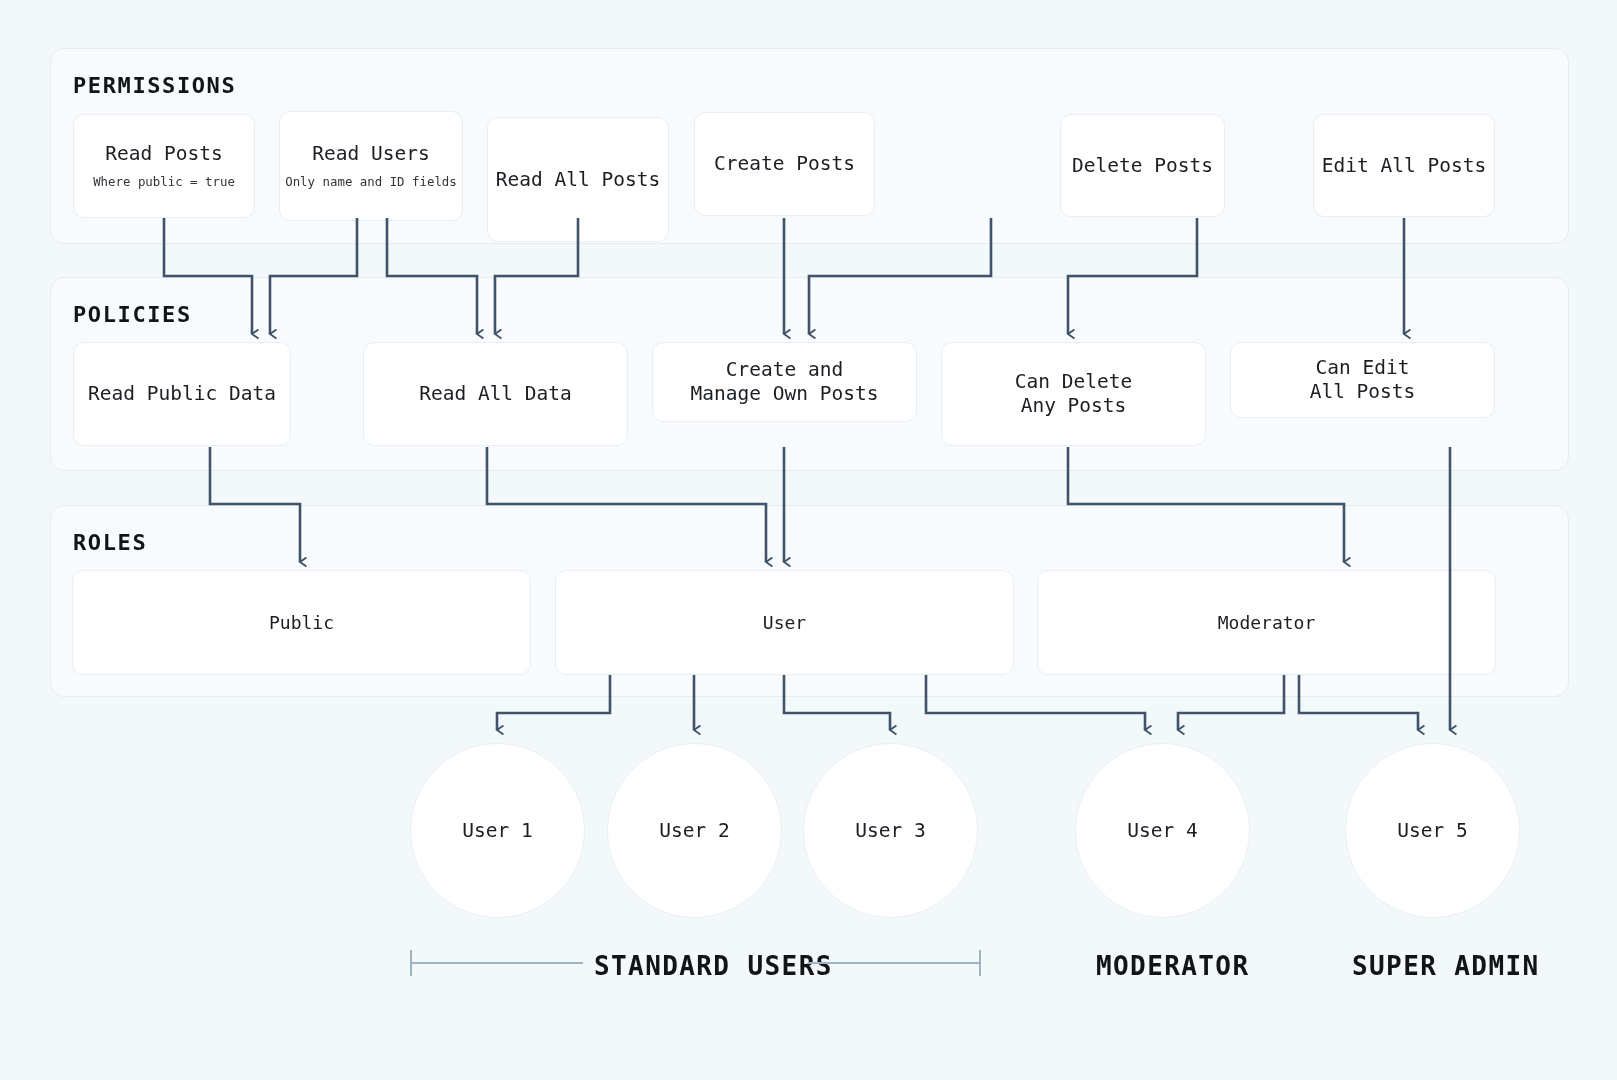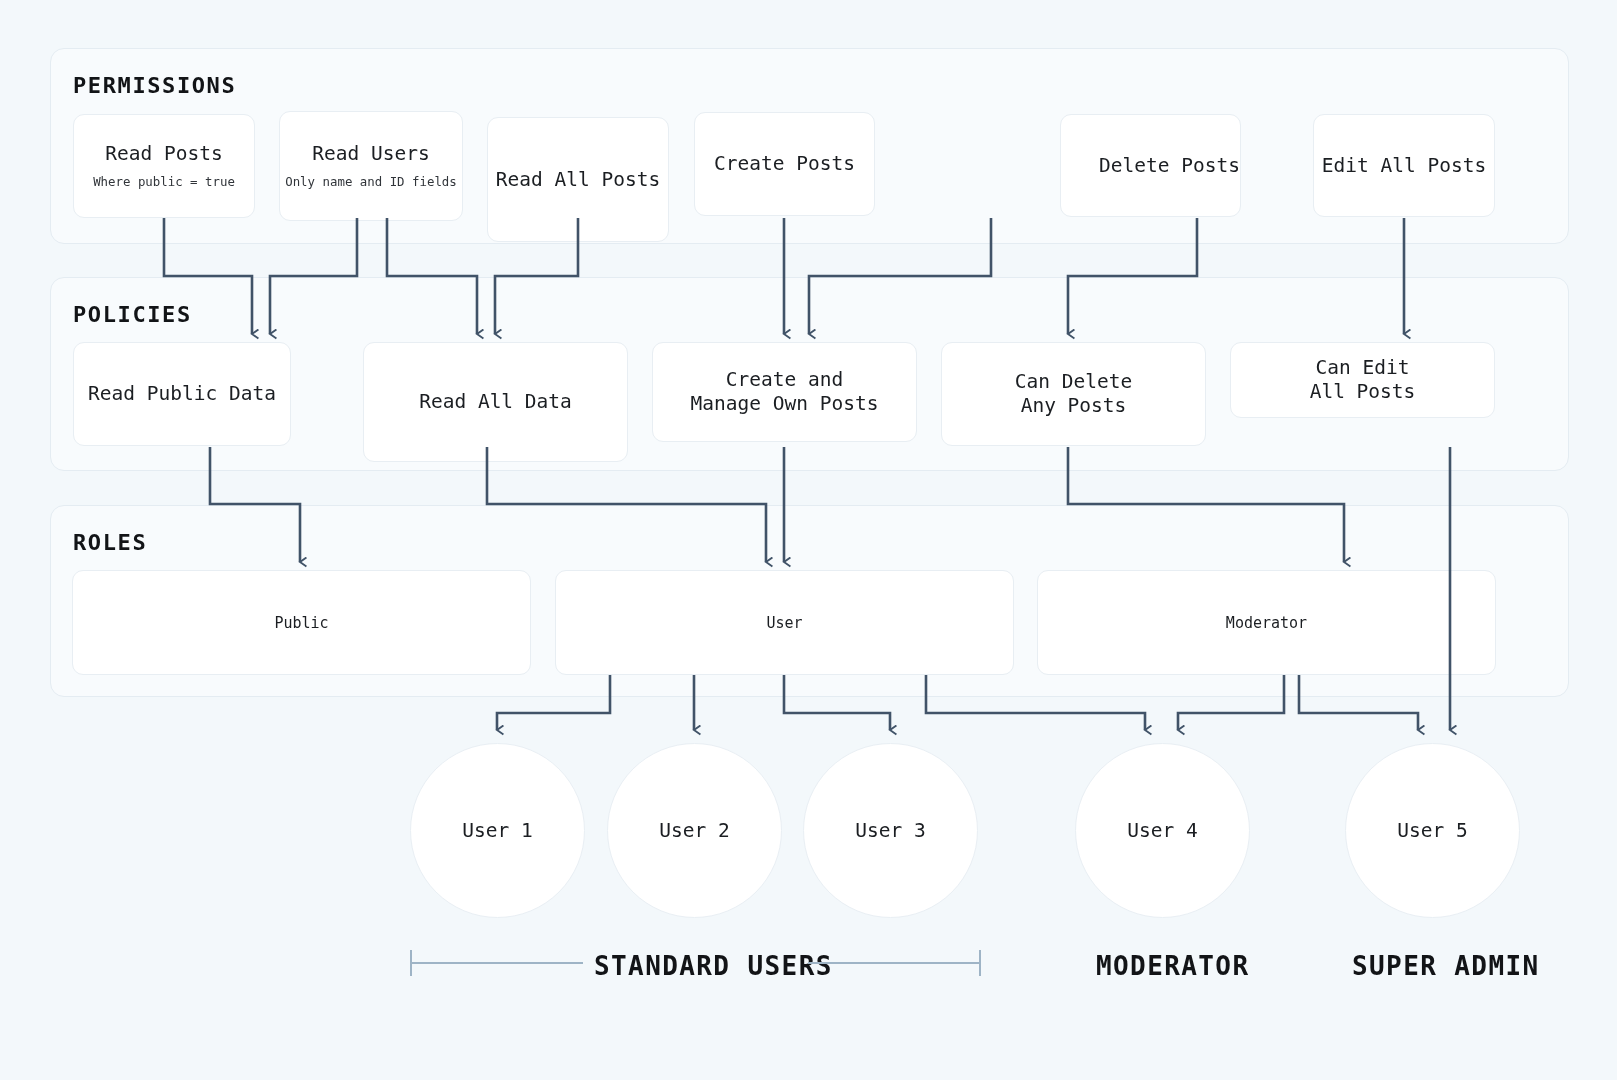--- a/index.html
+++ b/index.html
@@ -62,21 +62,21 @@
     position:absolute;
     background:#ffffff;
     border:1px solid #e8eef3;
     border-radius:11px;
     box-sizing:border-box;
     display:flex;
     align-items:center;
     justify-content:center;
     z-index:3;
   }
-  .rolebox .ttl{font-size:15px;color:#1b1e22;}
+  .rolebox .ttl{font-size:18px;color:#1b1e22;}
 
   .circle{
     position:absolute;
     background:#ffffff;
     border:1px solid #e9eff4;
     border-radius:50%;
     box-sizing:border-box;
     display:flex;
     align-items:center;
     justify-content:center;
@@ -175,37 +175,37 @@
 
   <div class="card" style="left:487px;top:117px;width:182px;height:125px;">
     <div class="ttl">Read All Posts</div>
   </div>
 
   <div class="card" style="left:694px;top:112px;width:181px;height:104px;">
     <div class="ttl">Create Posts</div>
   </div>
 
 
-  <div class="card" style="left:1060px;top:114px;width:181px;height:103px;align-items:flex-end;">
+  <div class="card" style="left:1060px;top:114px;width:165px;height:103px;">
     <div class="ttl">Delete Posts</div>
   </div>
 
   <div class="card" style="left:1313px;top:114px;width:182px;height:103px;">
     <div class="ttl">Edit All Posts</div>
   </div>
 
   <div class="card" style="left:73px;top:342px;width:218px;height:104px;">
     <div class="ttl">Read Public Data</div>
   </div>
 
-  <div class="card" style="left:363px;top:342px;width:265px;height:120px;">
+  <div class="card" style="left:363px;top:342px;width:265px;height:104px;">
     <div class="ttl">Read All Data</div>
   </div>
 
-  <div class="card" style="left:652px;top:342px;width:265px;height:100px;">
+  <div class="card" style="left:652px;top:342px;width:265px;height:80px;">
     <div class="ttl">Create and
 Manage Own Posts</div>
   </div>
 
   <div class="card" style="left:941px;top:342px;width:265px;height:104px;">
     <div class="ttl">Can Delete
 Any Posts</div>
   </div>
 
   <div class="card" style="left:1230px;top:342px;width:265px;height:76px;">

